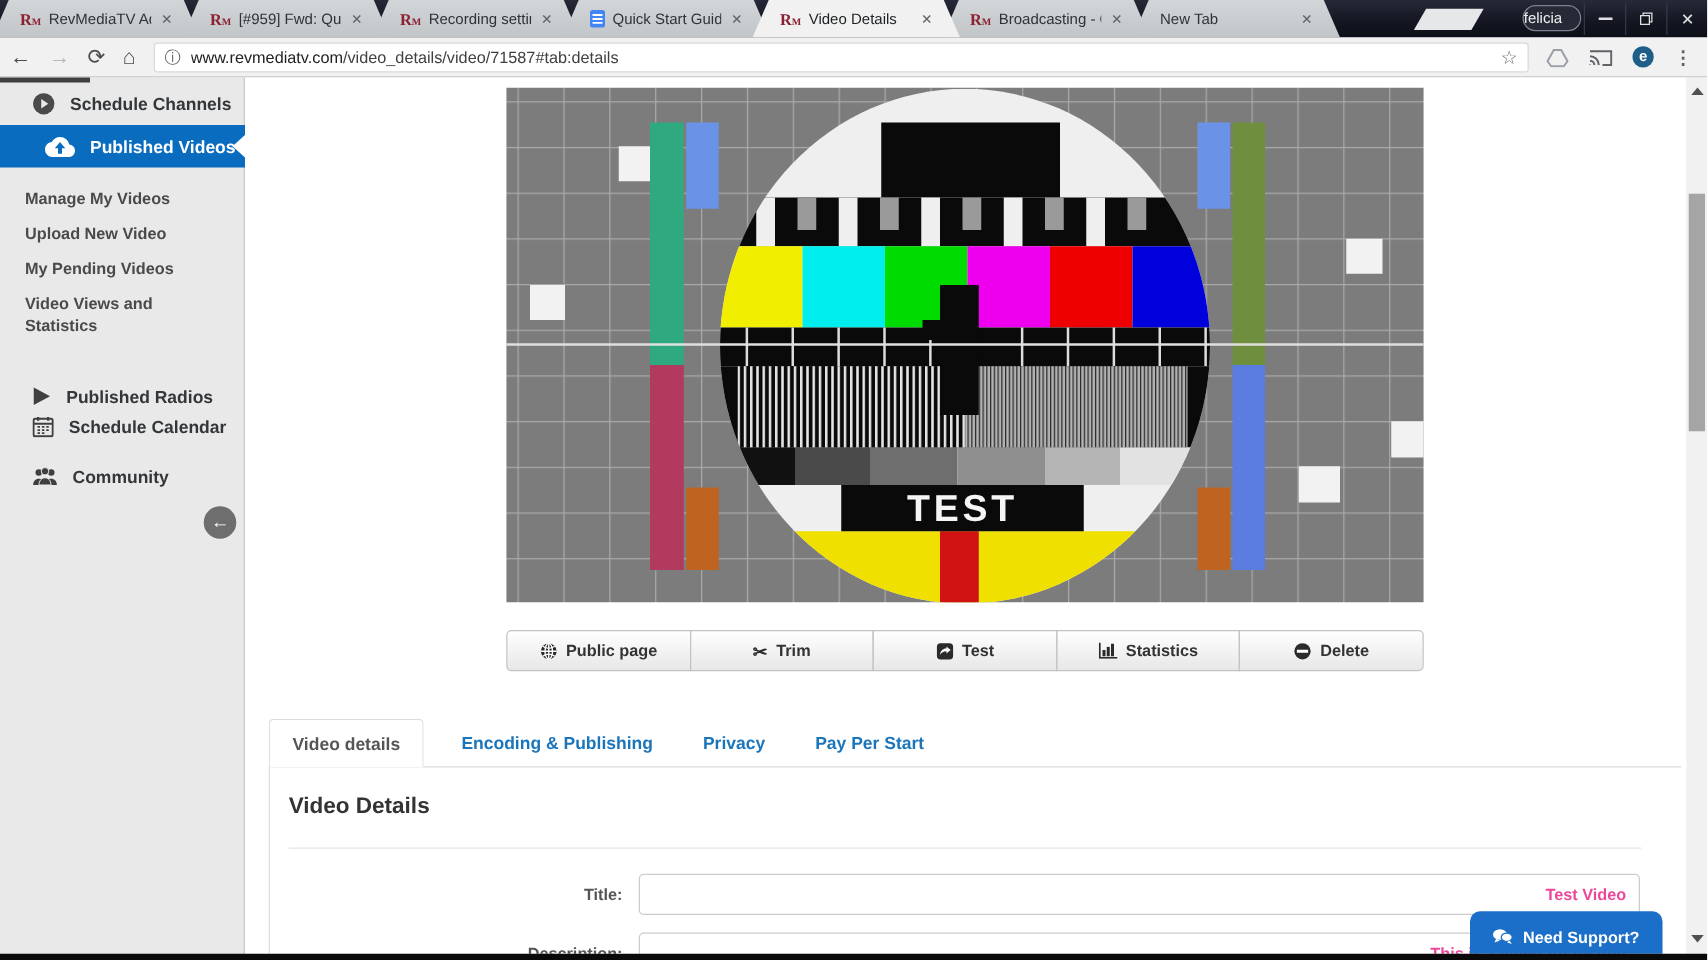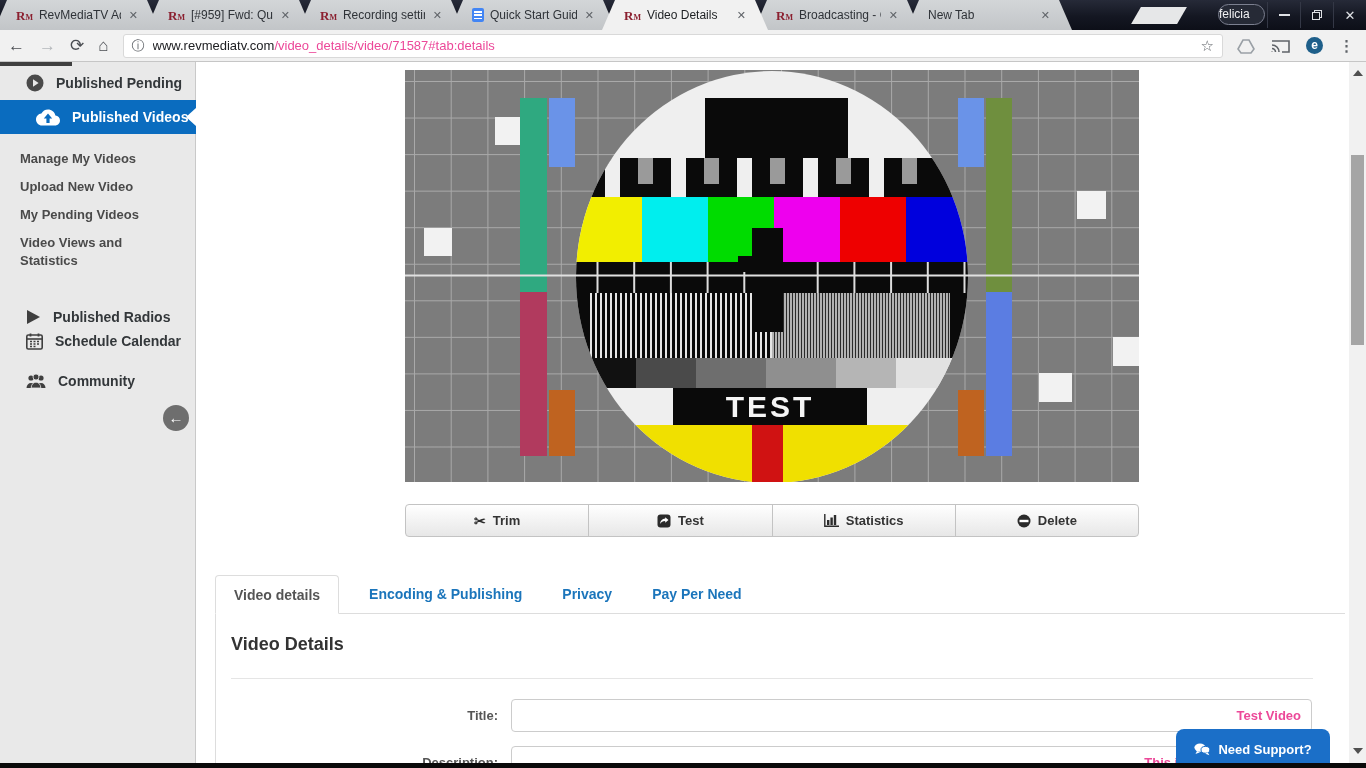--- a/index.html
+++ b/index.html
@@ -37,21 +37,21 @@
   
   .toolbar { position:absolute; left:0; top:30px; width:1366px; height:32px; background:#f1f1f1;
     border-bottom:1px solid #c6c6c6; display:flex; align-items:center; padding:0 8px; gap:14px; }
   .navic { font-size:17px; color:#4a4d52; line-height:1; }
   .navic.disabled { color:#b4b7bb; }
   .omnibox { flex:1; height:24px; background:#fff; border:1px solid #d9d9d9; border-radius:3px;
     display:flex; align-items:center; padding:0 8px; gap:8px; max-width:1112px; }
   .omnibox .info { color:#5f6368; font-size:13px; }
   .url { font-size:13px; white-space:nowrap; overflow:hidden; flex:1; }
   .url .host { color:#202124; }
-  .url .path { color:#ec4899; }
+  .url .path { color:#404040; }
   .star { color:#5f6368; font-size:15px; }
   .extrow { display:flex; align-items:center; gap:16px; padding-right:4px; }
   .ext-e { width:17px; height:17px; border-radius:50%; background:#1e5f8a; color:#fff;
     font-size:12px; font-weight:bold; text-align:center; line-height:17px; }
   .dots { color:#5f6368; font-size:15px; font-weight:bold; letter-spacing:0; }
 
   
   .sidebar { position:absolute; left:0; top:62px; width:196px; height:706px;
     background:#e9e9e9; border-right:1px solid #c9c9c9; }
   .side-frag { position:absolute; left:0; top:0; width:72px; height:4px; background:#3f3f3f; }
@@ -187,21 +187,21 @@
   </div>
 
   <div class="sidebar">
     <div class="side-frag"></div>
 
     <div class="side-item" style="top:6px; height:30px;">
       <svg width="18" height="18" viewBox="0 0 18 18">
           <circle cx="9" cy="9" r="8.5" fill="#4a4a4a"></circle>
           <path d="M7 5.2L12.6 9 7 12.8z" fill="#e9e9e9"></path>
         </svg>
-      <span>Published Pending</span>
+      <span>Schedule Channels</span>
     </div>
 
     <div class="side-item active" style="top:38px;">
       <svg width="24" height="17" viewBox="0 0 24 17">
           <path d="M19.4 6.6C18.7 2.9 15.6 0.5 12 0.5 9.1 0.5 6.6 2.1 5.4 4.6 2.3 4.9 0 7.4 0 10.5c0 3.3 2.7 6 6 6h13c2.8 0 5-2.2 5-5 0-2.6-2-4.6-4.6-4.9z" fill="#fff"></path>
           <path d="M12 4.5l4.2 5H13.6v4.5h-3.2V9.5H7.8z" fill="#0a6cbf"></path>
         </svg>
       <span>Published Videos</span>
       <span class="notch"></span>
     </div>
@@ -325,20 +325,28 @@
         <rect x="347" y="355" width="31" height="57" fill="#d01212"></rect>
 
         <rect x="268" y="318" width="194" height="37" fill="#0a0a0a"></rect>
         <text x="365" y="347" text-anchor="middle" font-family="Liberation Sans, sans-serif" font-size="30" font-weight="bold" letter-spacing="3" fill="#f5f5f5">TEST</text>
       </g>
       <path d="M0 205.5H734" stroke="#e0e0e0" stroke-width="2"></path>
     </svg>
 
     <div class="btn-group">
       <div class="vbtn">
+        <svg width="14" height="14" viewBox="0 0 14 14">
+            <circle cx="7" cy="7" r="6.3" fill="#2b2b2b"></circle>
+            <path d="M7 0.7v12.6M0.7 7h12.6M2.2 3a8 8 0 0 0 9.6 0M2.2 11a8 8 0 0 1 9.6 0" stroke="#fff" stroke-width="1.1" fill="none"></path>
+            <ellipse cx="7" cy="7" rx="3" ry="6.3" fill="none" stroke="#fff" stroke-width="1.1"></ellipse>
+          </svg>
+        <span>Public page</span>
+      </div>
+      <div class="vbtn">
         <span style="font-size:14px; color:#2b2b2b;">✂</span>
         <span>Trim</span>
       </div>
       <div class="vbtn">
         <svg width="14" height="14" viewBox="0 0 14 14">
             <rect x="0.5" y="0.5" width="13" height="13" rx="3" fill="#2b2b2b"></rect>
             <path d="M8.2 3.2L11.5 6 8.2 8.8V7C5.8 7 4.2 8 3 10c0.3-3 2-5 5.2-5.4z" fill="#fff"></path>
           </svg>
         <span>Test</span>
       </div>
@@ -357,21 +365,21 @@
             <rect x="2.5" y="5.8" width="9" height="2.4" fill="#fff"></rect>
           </svg>
         <span>Delete</span>
       </div>
     </div>
 
     <div class="dtabs">
       <div class="dtab-active">Video details</div>
       <div class="dtab-link" style="margin-left:14px;">Encoding &amp; Publishing</div>
       <div class="dtab-link" style="margin-left:8px;text-align:center;">Privacy</div>
-      <div class="dtab-link" style="margin-left:8px;">Pay Per Need</div>
+      <div class="dtab-link" style="margin-left:8px;">Pay Per Start</div>
     </div>
 
     <div class="panel">
       <h2>Video Details</h2>
       <div class="rule"></div>
       <div class="flabel" style="top:94px;">Title:</div>
       <input class="finput" style="top: 85px; height: 33px;" value="Test Video">
       <div class="flabel" style="top:141px;">Description:</div>
       <textarea class="finput" style="top: 132px; height: 70px;">This is a video for testing</textarea>
     </div>

